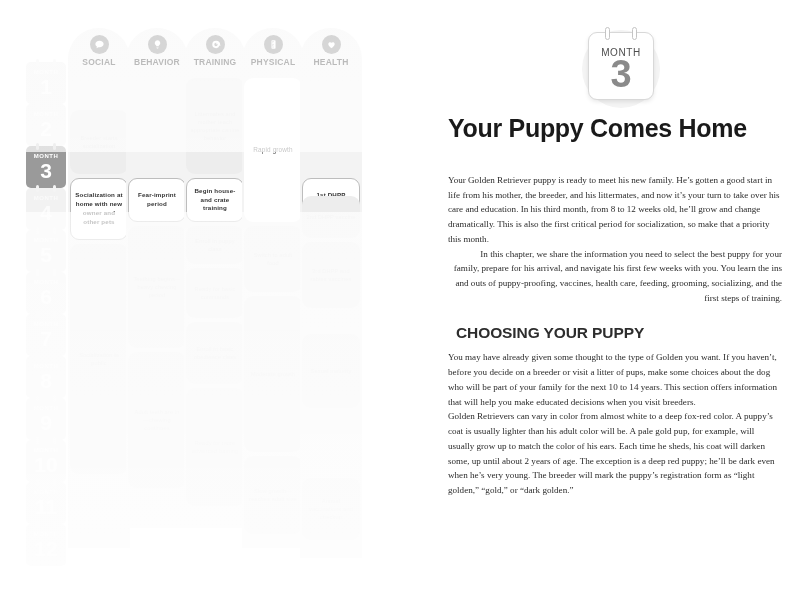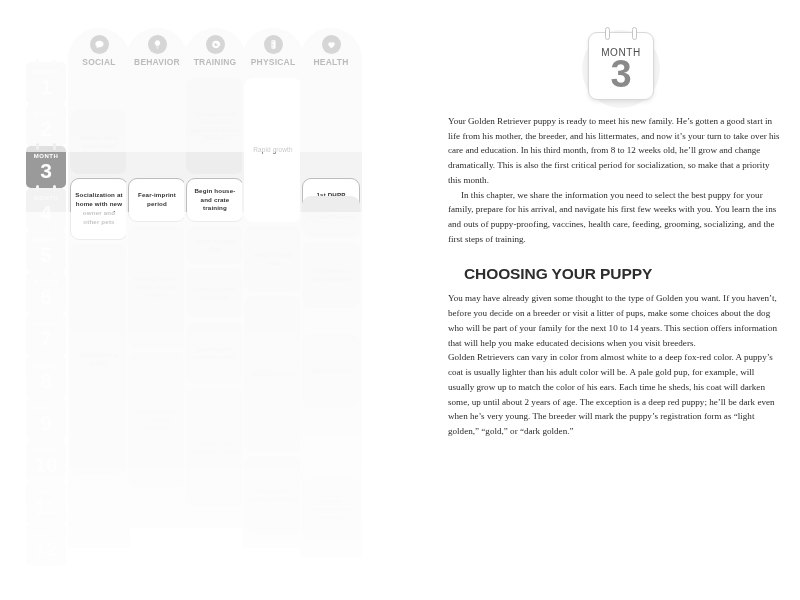--- a/index.html
+++ b/index.html
@@ -220,29 +220,29 @@
   }
 
   .body-p {
     font-family: "Liberation Serif", serif;
     font-size: 9.1px;
     line-height: 1.62;
     color: #2b2b2b;
     text-align: left;
     margin-bottom: 0;
   }
-  .body-p.indent { text-indent: 13px; }
+  .body-p.indent { text-indent: 13px; text-align: right; }
 
   h2.section-head {
     font-family: "Liberation Sans", sans-serif;
     font-size: 15.5px;
     font-weight: bold;
     color: #2d2d2d;
     letter-spacing: -0.1px;
-    margin: 19px 0 8px 16px;
+    margin: 19px 0 8px 8px;
   }
   h3.sub-head {
     font-family: "Liberation Sans", sans-serif;
     font-size: 11.5px;
     font-weight: normal;
     color: #2d2d2d;
     margin: 17px 0 5px 0;
   }
 </style>
 </head>
@@ -444,20 +444,21 @@
     <div id="month-badge">
       <div id="badge-rings">
           <i></i>
           <i></i>
         </div>
       <div id="badge-month-label">MONTH</div>
       <div id="badge-month-number">3</div>
     </div>
   </div>
 
+  <h1 id="chapter-title">Your Puppy Comes Home</h1>
 
   <p class="body-p">Your Golden Retriever puppy is ready to meet his new family. He’s gotten a good start in life from his mother, the breeder, and his littermates, and now it’s your turn to take over his care and education. In his third month, from 8 to 12 weeks old, he’ll grow and change dramatically. This is also the first critical period for socialization, so make that a priority this month.</p>
   <p class="body-p indent">In this chapter, we share the information you need to select the best puppy for your family, prepare for his arrival, and navigate his first few weeks with you. You learn the ins and outs of puppy-proofing, vaccines, health care, feeding, grooming, socializing, and the first steps of training.</p>
 
   <h2 class="section-head">CHOOSING YOUR PUPPY</h2>
   <p class="body-p">You may have already given some thought to the type of Golden you want. If you haven’t, before you decide on a breeder or visit a litter of pups, make some choices about the dog who will be part of your family for the next 10 to 14 years. This section offers information that will help you make educated decisions when you visit breeders.</p>
 
   <p class="body-p">Golden Retrievers can vary in color from almost white to a deep fox-red color. A puppy’s coat is usually lighter than his adult color will be. A pale gold pup, for example, will usually grow up to match the color of his ears. Each time he sheds, his coat will darken some, up until about 2 years of age. The exception is a deep red puppy; he’ll be dark even when he’s very young. The breeder will mark the puppy’s registration form as “light golden,” “gold,” or “dark golden.”</p>
 </section>
 

